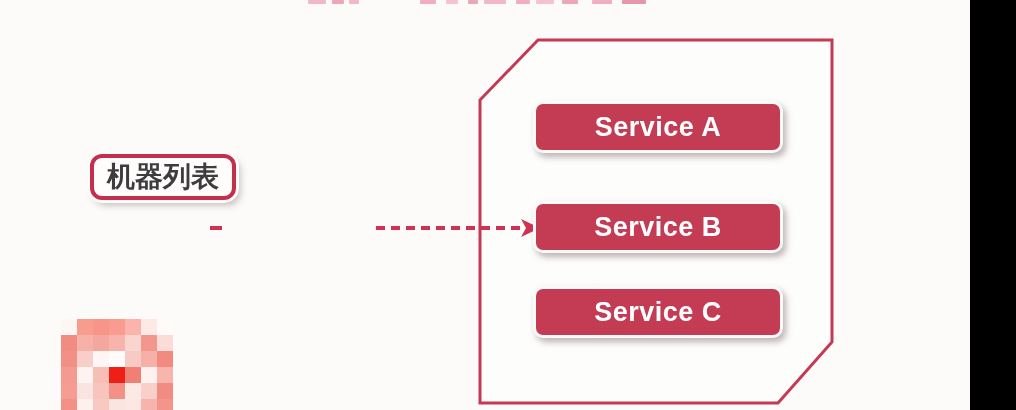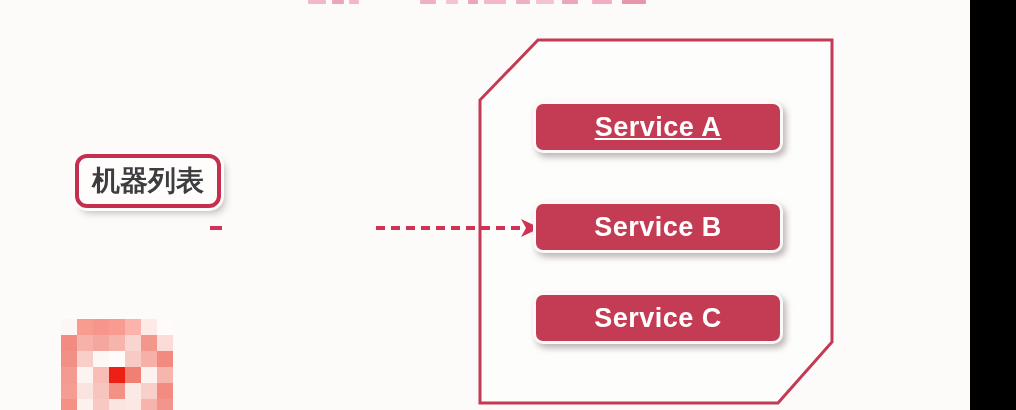--- a/index.html
+++ b/index.html
@@ -33,38 +33,38 @@
     font-size: 28px;
     box-shadow: 0 0 0 3px #fdfcfb, 4px 5px 7px rgba(125,108,108,0.45);
   }
   .red-node {
     background: #c43b54;
     color: #ffffff;
     border-radius: 12px;
     box-shadow: inset 0 0 0 2px rgba(255,255,255,0.65), 4px 5px 7px rgba(125,108,108,0.45);
     font-size: 28px;
   }
-  .machine { left: 75px; top: 154px; width: 146px; height: 54px; z-index: 5; }
+  .machine { left: 90px; top: 154px; width: 146px; height: 46px; z-index: 5; }
   .client  { left: 96px; top: 198px; width: 118px; height: 62px; z-index: 4; border-radius: 14px; }
   .lb      { left: 222px; top: 201px; width: 152px; height: 48px; border-radius: 14px; z-index: 4; }
 
   .service {
     position: absolute; left: 533px; width: 250px; height: 52px;
     background: #c43b54;
     border: 3px solid #fbfaf9;
     border-radius: 10px;
     color: #ffffff;
     display: flex; align-items: center; justify-content: center;
     font-size: 27px; font-weight: 700; letter-spacing: 0.5px;
     box-shadow: 3px 4px 6px rgba(125,108,108,0.5);
     z-index: 3;
   }
-  .service-a { top: 101px; text-decoration: underline; }
+  .service-a { top: 101px; }
   .service-b { top: 201px; }
-  .service-c { top: 292px; }
+  .service-c { top: 286px; }
 
   .mosaic {
     position: absolute; left: 61px; top: 319px; z-index: 2;
     display: grid;
     grid-template-columns: repeat(7, 16px);
     grid-auto-rows: 16px;
   }
 </style>
 </head>
 <body>

